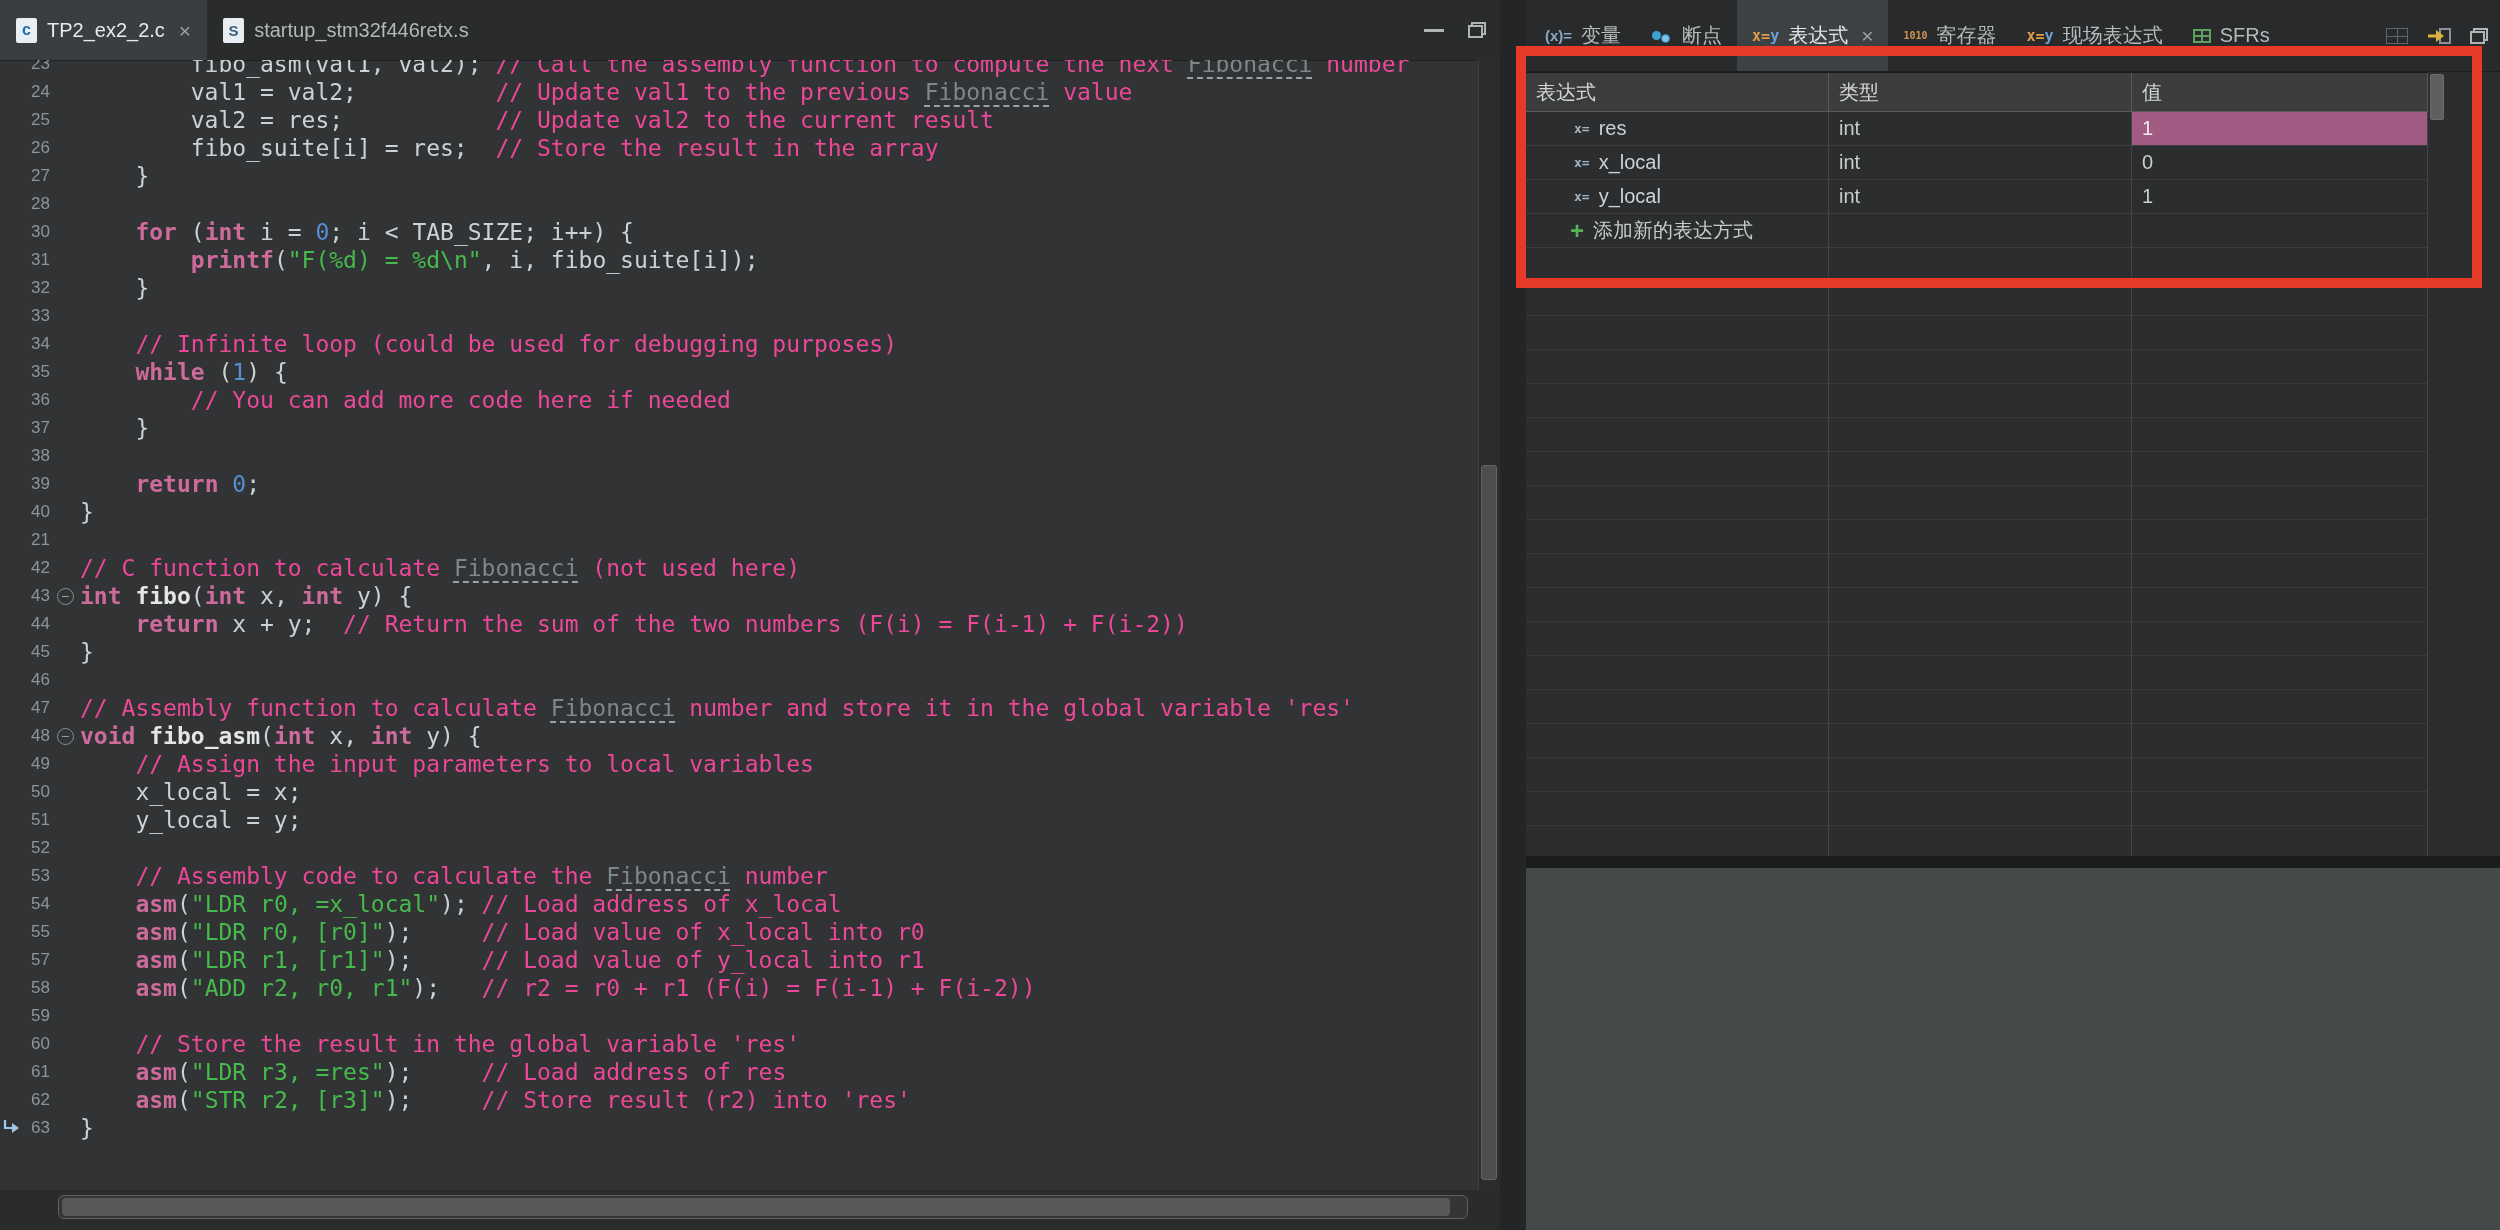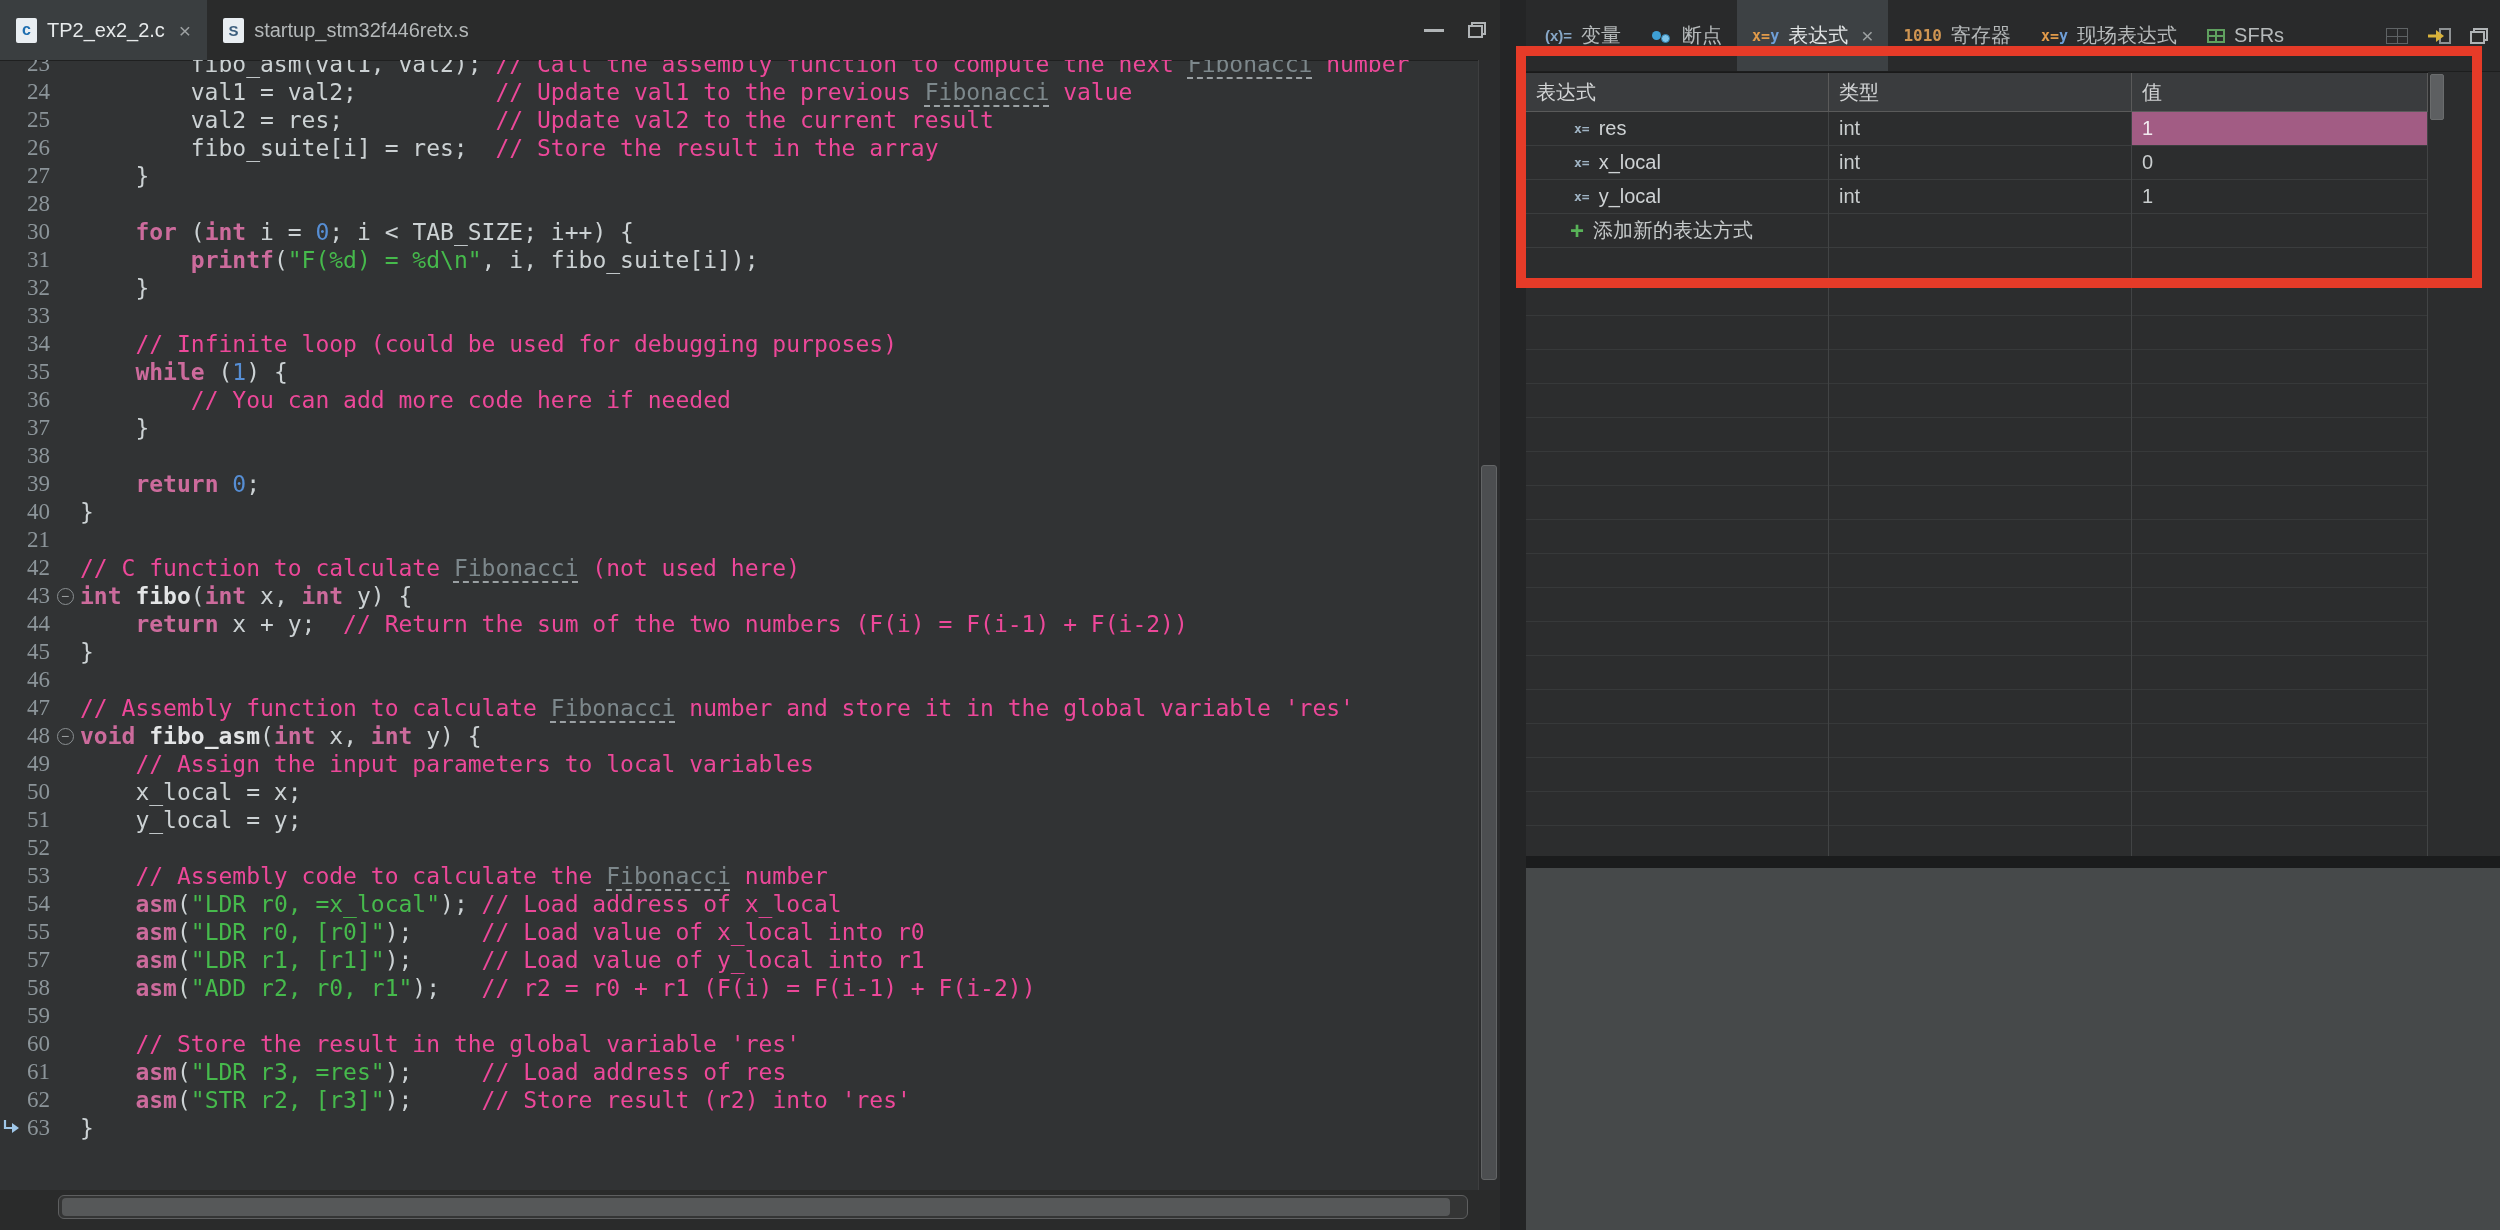--- a/index.html
+++ b/index.html
@@ -22,22 +22,22 @@
   .sq-glyph{position:relative;width:18px;height:16px;}
   .sq-glyph::before{content:"";position:absolute;top:0;right:0;width:11px;height:9px;border:2px solid #b0b4b6;}
   .sq-glyph::after{content:"";position:absolute;bottom:0;left:0;width:11px;height:9px;border:2px solid #b0b4b6;background:#2a2b2b;}
 
   
   .code-viewport{position:absolute;left:0;top:60px;width:1478px;height:1130px;overflow:hidden;}
   .code-lines{margin-top:-10px;}
   .crow{display:flex;height:28px;line-height:28px;white-space:pre;
         font-family:"DejaVu Sans Mono", monospace;font-size:23px;}
   .ann{width:24px;display:flex;align-items:center;justify-content:center;flex:none;}
-  .ln{width:26px;flex:none;text-align:right;color:#8c959a;font-size:23px;
-      font-family:Liberation Serif, serif;}
+  .ln{width:26px;flex:none;text-align:right;color:#8c959a;font-size:17px;
+      font-family:Liberation Sans, sans-serif;}
   .fold{width:30px;flex:none;display:flex;align-items:center;justify-content:center;}
   .foldc{width:17px;height:17px;border:1.5px solid #8a8f91;border-radius:50%;color:#9ea3a5;
          font-size:14px;line-height:15px;text-align:center;box-sizing:border-box;
          font-family:"Liberation Sans", sans-serif;}
   .codeseg{flex:none;}
   .seg-pl{color:#ccd2d4;}
   .seg-kw{color:#cc6b9c;font-weight:bold;}
   .seg-str{color:#46ba4c;}
   .seg-num{color:#568ed4;}
   .seg-cm{color:#ec4899;}
@@ -61,21 +61,21 @@
            display:flex;align-items:stretch;padding-left:4px;box-sizing:border-box;}
   .vtab{display:flex;align-items:center;gap:9px;padding:0 15px;font-size:20px;color:#b6babb;}
   .vtab.active{background:#3d4144;color:#e2e5e6;}
   .ticon{display:inline-flex;align-items:center;justify-content:center;}
   .var-ico{font-size:15px;color:#88a8c8;font-weight:bold;}
   .bp-ico{position:relative;width:22px;height:18px;}
   .bp-ico::before{content:"";position:absolute;left:1px;top:4px;width:9px;height:9px;border-radius:50%;background:#3e9fd4;}
   .bp-ico::after{content:"";position:absolute;left:10px;top:7px;width:9px;height:9px;border-radius:50%;background:#7cc4ea;border:1px solid #2e7fae;box-sizing:border-box;}
   .xy-ico{font-size:15px;font-weight:bold;font-family:"DejaVu Sans Mono", monospace;color:#6f9fd8;}
   .xy-ico b{color:#e09a4a;}
-  .reg-ico{font-size:16px;font-weight:bold;color:#cf9552;font-family:"DejaVu Sans Mono", monospace;letter-spacing:0;}
+  .reg-ico{font-size:10px;font-weight:bold;color:#cf9552;font-family:"DejaVu Sans Mono", monospace;letter-spacing:0;}
   .sfr-ico{width:18px;height:14px;border:2px solid #5fa05f;box-sizing:border-box;
            background:linear-gradient(#5fa05f,#5fa05f) center/100% 2px no-repeat,
                       linear-gradient(90deg,#5fa05f,#5fa05f) center/2px 100% no-repeat;}
   .ptools{position:absolute;right:12px;top:0;height:72px;display:flex;gap:18px;align-items:center;}
   .grid-ico{width:22px;height:16px;border:1px solid #7d8284;opacity:.65;box-sizing:border-box;
             background:linear-gradient(#7d8284,#7d8284) center/100% 1px no-repeat,
                        linear-gradient(90deg,#7d8284,#7d8284) center/1px 100% no-repeat;}
 
   
   .wheader{position:absolute;left:0;top:72px;width:902px;height:40px;background:#3a3c3e;

